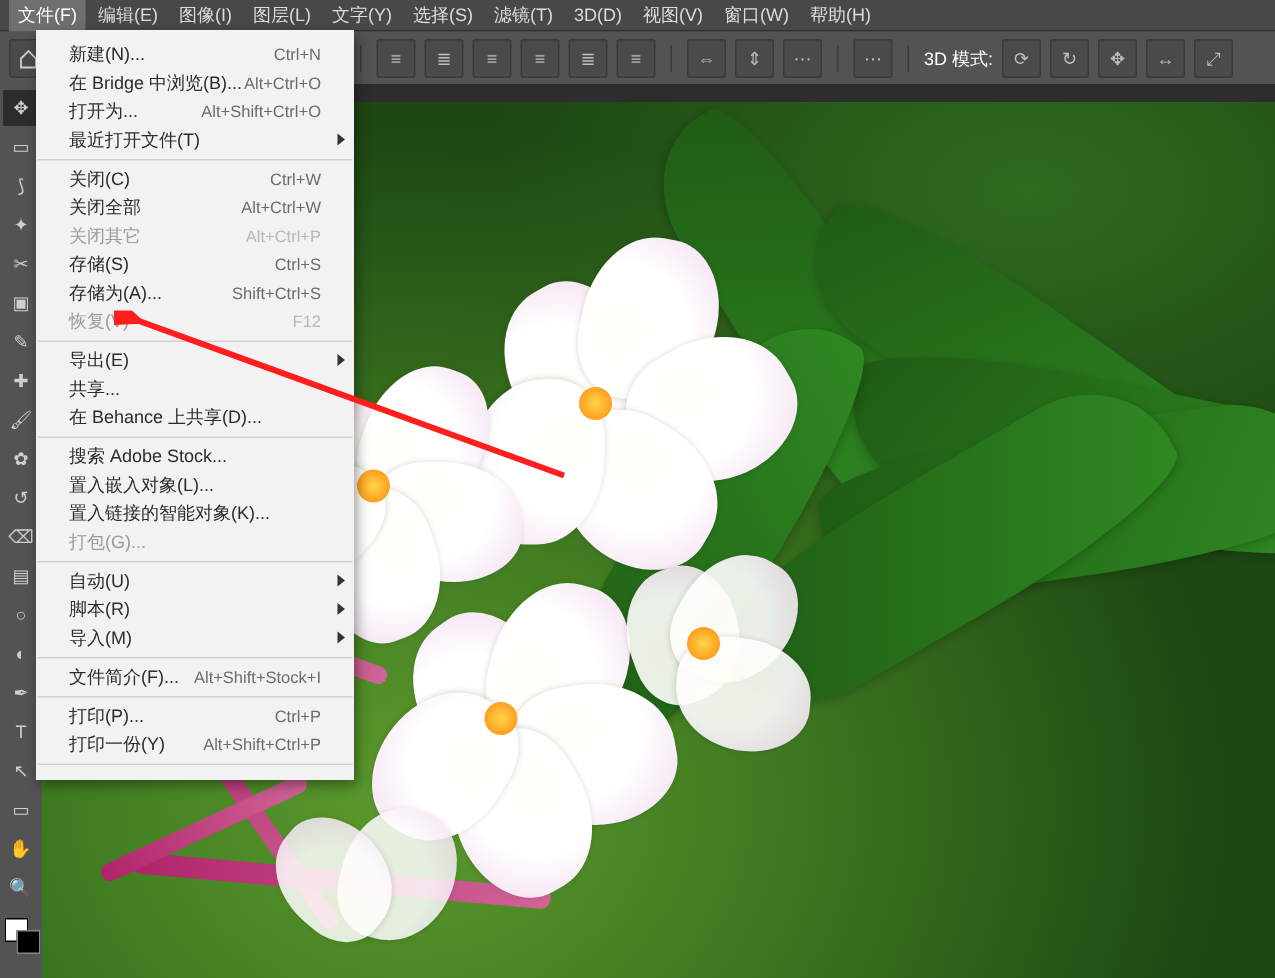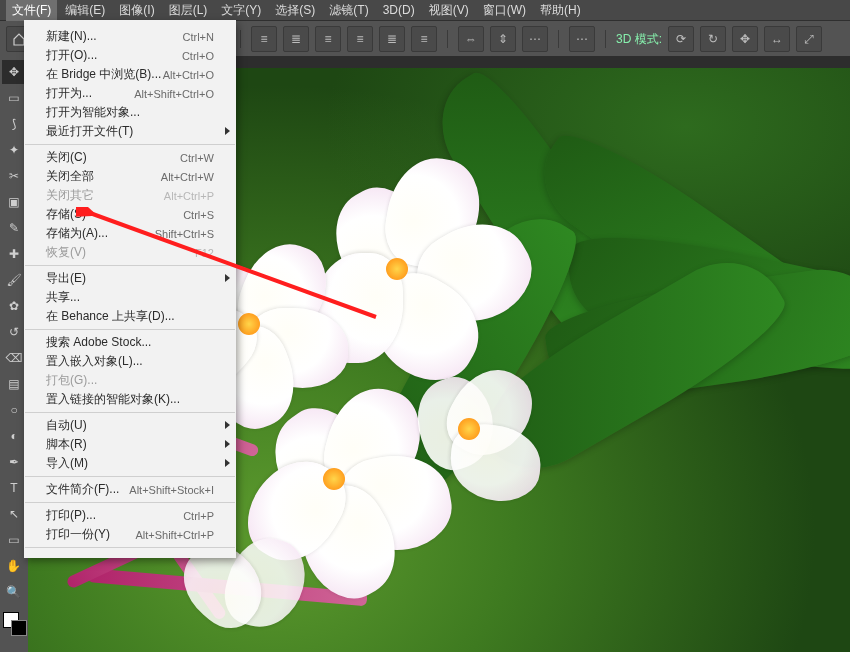--- a/index.html
+++ b/index.html
@@ -74,21 +74,21 @@
   <div class="btn">≡</div>
   <div class="btn">≣</div>
   <div class="btn">≡</div>
   <div class="sep"></div>
   <div class="btn">⇔</div>
   <div class="btn">⇕</div>
   <div class="btn">⋯</div>
   <div class="sep"></div>
   <div class="btn">⋯</div>
   <div class="sep"></div>
-  <span style="color:#86efac">3D 模式:</span>
+  <span style="color:#ffffff">3D 模式:</span>
   <div class="btn">⟳</div>
   <div class="btn">↻</div>
   <div class="btn">✥</div>
   <div class="btn">↔</div>
   <div class="btn">⤢</div>
 </div>
 
 <div class="toolbar">
     <div class="tool sel">✥</div>
     <div class="tool">▭</div>
@@ -162,33 +162,26 @@
     <div class="petal" style="left:160px;top:475px;width:70px;height:85px;transform:rotate(-50deg);opacity:.85"></div>
   </div>
 </div>
 
 <div class="dropdown">
     <div class="item">
       <span>新建(N)...</span>
       <span class="shortcut">Ctrl+N</span>
     </div>
     <div class="item">
-      <span>打开(O)...</span>
-      <span class="shortcut">Ctrl+O</span>
-    </div>
-    <div class="item">
       <span>在 Bridge 中浏览(B)...</span>
       <span class="shortcut">Alt+Ctrl+O</span>
     </div>
     <div class="item">
       <span>打开为...</span>
       <span class="shortcut">Alt+Shift+Ctrl+O</span>
-    </div>
-    <div class="item">
-      <span>打开为智能对象...</span>
     </div>
     <div class="item">
       <span>最近打开文件(T)</span>
       <span class="submenu-arrow"></span>
     </div>
     <div class="sep"></div>
     <div class="item">
       <span>关闭(C)</span>
       <span class="shortcut">Ctrl+W</span>
     </div>
@@ -223,25 +216,25 @@
     <div class="item">
       <span>在 Behance 上共享(D)...</span>
     </div>
     <div class="sep"></div>
     <div class="item">
       <span>搜索 Adobe Stock...</span>
     </div>
     <div class="item">
       <span>置入嵌入对象(L)...</span>
     </div>
+    <div class="item">
+      <span>置入链接的智能对象(K)...</span>
+    </div>
     <div class="item disabled">
       <span>打包(G)...</span>
-    </div>
-    <div class="item">
-      <span>置入链接的智能对象(K)...</span>
     </div>
     <div class="sep"></div>
     <div class="item">
       <span>自动(U)</span>
       <span class="submenu-arrow"></span>
     </div>
     <div class="item">
       <span>脚本(R)</span>
       <span class="submenu-arrow"></span>
     </div>

